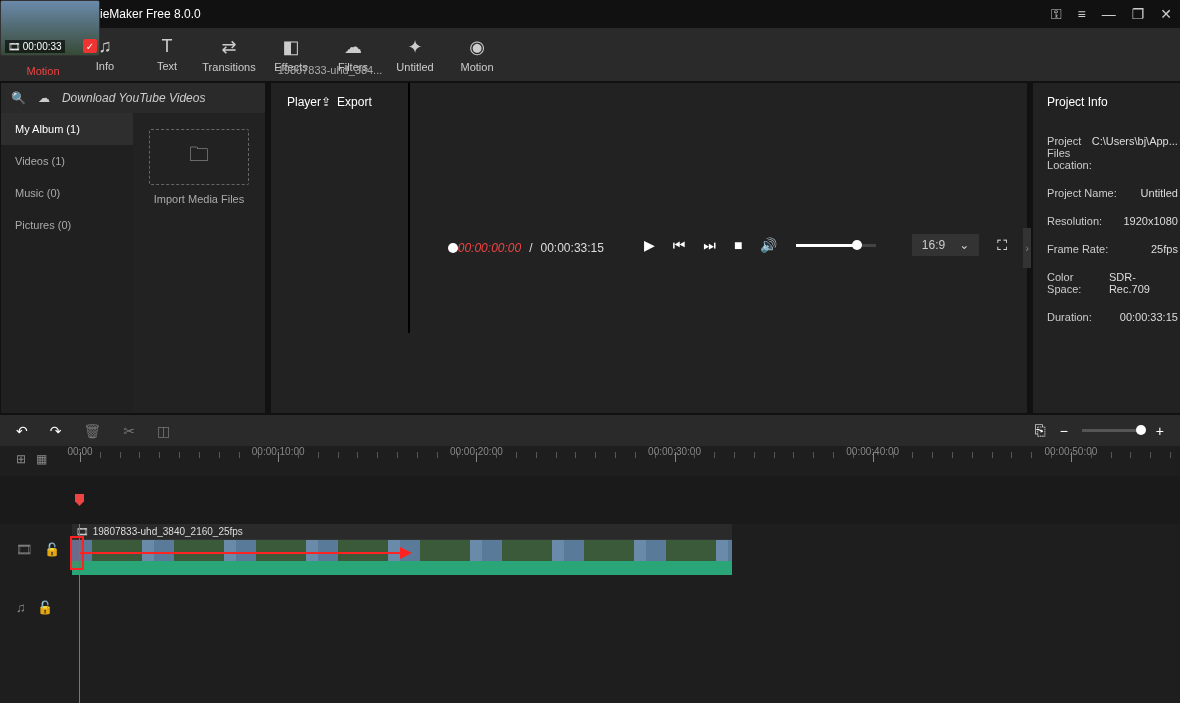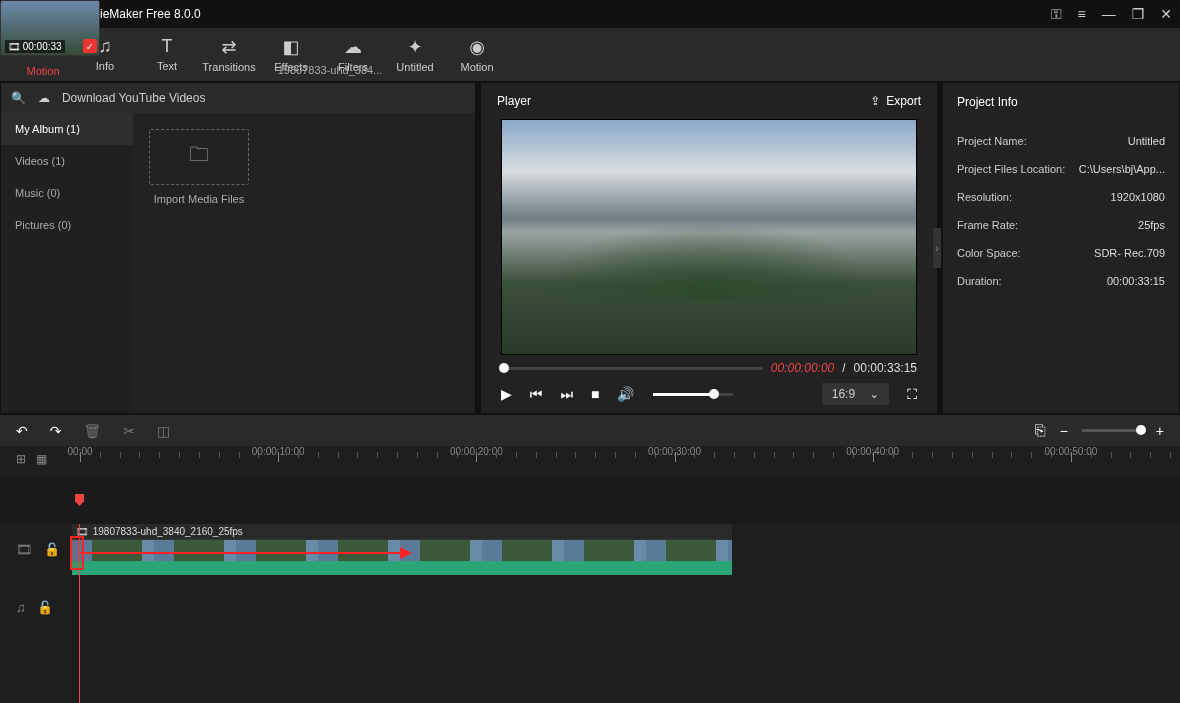--- a/index.html
+++ b/index.html
@@ -27,21 +27,21 @@
 .album-list .item { padding: 10px 14px; color: #aaa; cursor: pointer; font-size:11px;}
 .album-list .item.active { background: #2e2e2e; color: #fff; }
 .media-grid { flex:1; padding: 16px; display:flex; gap:18px; align-items:flex-start;}
 .media-item { width:100px; text-align:center; color:#aaa; font-size:11px;}
 .media-item .thumb { width:100px; height:56px; border:1px dashed #666; display:flex;align-items:center;justify-content:center;margin-bottom:8px;font-size:20px;border-radius:2px;}
 .media-item.clip .thumb { border:1px solid #333; background: linear-gradient(180deg,#6a8aab 0%,#374a36 100%); position:relative;}
 .media-item.clip .thumb .dur{position:absolute;left:4px;bottom:2px;background:rgba(0,0,0,.6);color:#fff;font-size:10px;padding:1px 3px;display:flex;align-items:center;gap:2px;}
 .media-item.clip .thumb .check{position:absolute;right:2px;bottom:2px;width:14px;height:14px;background:#e33;color:#fff;font-size:10px;display:flex;align-items:center;justify-content:center;border-radius:2px;}
 .media-item .name { white-space: nowrap; overflow: hidden; text-overflow: ellipsis; }
 
-.player-panel { flex: 1; margin: 0 4px; display:flex;flex-direction:column;}
+.player-panel { flex: 1; margin: 0 4px; display:flex;flex-direction:row;}
 .player-header { height: 38px; display:flex; align-items:center; justify-content:space-between; padding:0 16px; color:#fff;font-size:12px;}
 .export-btn { display:flex;align-items:center;gap:6px;cursor:pointer;color:#fff;}
 .preview { height:250px; margin:0 20px; background:linear-gradient(180deg,#8aa8c8 0%, #d8dde0 22%, #6f7d86 42%, #9aa4a2 48%, #3a4f3a 70%, #2a3a2a 100%); position:relative; border:1px solid #000;}
 .preview::before{content:"";position:absolute;left:0;right:0;top:38%;height:40%;background:radial-gradient(ellipse at 50% 100%, #2d4a2d 0%, transparent 60%);}
 .progress-row { display:flex;align-items:center;padding:6px 20px;gap:8px;}
 .progress-row .bar { flex:1;height:3px;background:#444;border-radius:2px;position:relative;}
 .progress-row .bar .knob{width:10px;height:10px;background:#fff;border-radius:50%;position:absolute;left:-2px;top:-4px;}
 .time-cur{color:#e44;font-size:12px;font-style:italic;}
 .time-tot{color:#ddd;font-size:12px;}
 .controls-row{display:flex;align-items:center;padding:2px 20px 8px;gap:18px;}
@@ -111,21 +111,21 @@
     <div class="tool"><span class="icon">☁</span><span class="label">Filters</span></div>
     <div class="tool"><span class="icon">✦</span><span class="label">Untitled</span></div>
     <div class="tool"><span class="icon">◉</span><span class="label">Motion</span></div>
   </div>
 
 <div class="main">
   <div class="panel media-panel">
     <div class="media-header">
       <span style="color:#888;">🔍</span>
       <span style="color:#ccc;">☁</span>
-      <span style="color:#ccc;">Download YouTube Videos</span>
+      <span style="color:#ccc;font-style:italic;">Download YouTube Videos</span>
     </div>
     <div class="media-body">
       <div class="album-list" id="albums">
           <div class="item active">My Album (1)</div>
           <div class="item">Videos (1)</div>
           <div class="item">Music (0)</div>
           <div class="item">Pictures (0)</div>
         </div>
       <div class="media-grid">
         <div class="media-item">
@@ -182,26 +182,26 @@
       </div>
       <span class="ctrl-icon">⛶</span>
     </div>
   </div>
 
   <div class="panel info-panel" style="position:relative;">
     <div class="expand-handle">›</div>
     <div class="info-header">Project Info</div>
     <div class="info-body" id="info-rows">
         <div class="info-row">
+          <span>Project Files Location:</span>
+          <span class="val">C:\Users\bj\App...</span>
+        </div>
+        <div class="info-row">
           <span>Project Name:</span>
           <span class="val">Untitled</span>
-        </div>
-        <div class="info-row">
-          <span>Project Files Location:</span>
-          <span class="val">C:\Users\bj\App...</span>
         </div>
         <div class="info-row">
           <span>Resolution:</span>
           <span class="val">1920x1080</span>
         </div>
         <div class="info-row">
           <span>Frame Rate:</span>
           <span class="val">25fps</span>
         </div>
         <div class="info-row">

